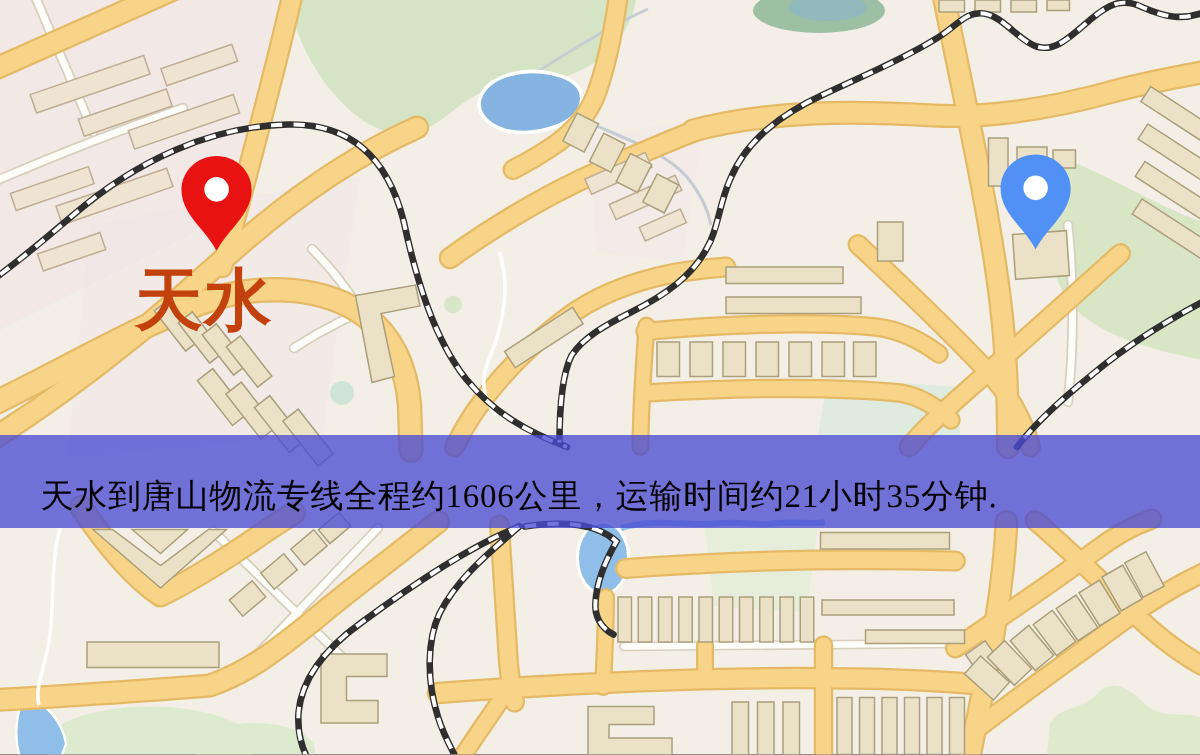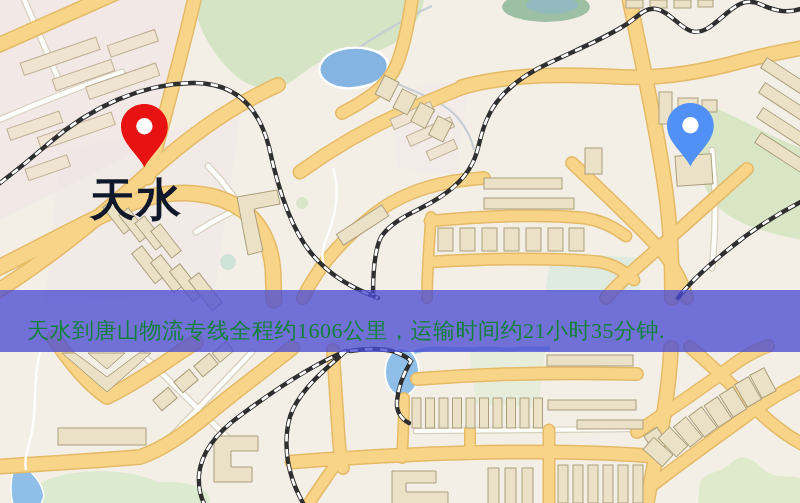--- a/index.html
+++ b/index.html
@@ -15,21 +15,21 @@
   .rail-base use{fill:none;stroke:#2f2f2f;stroke-width:4.4;stroke-linecap:round;}
   .rail-dash use{fill:none;stroke:#ffffff;stroke-width:2.6;stroke-dasharray:7.5 7.5;stroke-linecap:butt;}
   .bld{fill:#eae1c6;stroke:#ab9f7c;stroke-width:1;}
   .bldp{fill:#efe4d2;stroke:#bfae94;stroke-width:1;}
   .stream{fill:none;stroke:#c6ccd3;stroke-width:2;}
   .wstream{fill:none;stroke:#fdfdfd;stroke-width:2.4;}
 
   
   #route-banner{position:absolute;left:0;top:290px;width:800px;height:62px;
      display:flex;align-items:center;box-sizing:border-box;padding-left:27px;}
-  #route-banner span{color:#15803d;font-size:22px;letter-spacing:.5px;white-space:nowrap;
+  #route-banner span{color:#000000;font-size:22px;letter-spacing:.5px;white-space:nowrap;
      font-family:"Liberation Serif",serif;margin-top:19px;}
 
   
   .city-label{position:absolute;font-size:45px;font-weight:bold;line-height:1;
      letter-spacing:1px;font-family:"Liberation Serif",serif;}
   #origin-label{left:90px;top:178px;}
   #dest-label{left:643px;top:179px;}
 </style>
 </head>
 <body>
@@ -317,19 +317,19 @@
   <g transform="translate(121,104) scale(1.17)">
     <path d="M20,0 C9,0 0,8.6 0,19.3 C0,27.4 4.6,33.8 9.9,40.2 C13.5,44.6 17.5,49.2 20,54 C22.5,49.2 26.5,44.6 30.1,40.2 C35.4,33.8 40,27.4 40,19.3 C40,8.6 31,0 20,0 Z" fill="#e81212"></path>
     <circle cx="20" cy="19" r="7" fill="#ffffff"></circle>
   </g>
   <g transform="translate(667,103) scale(1.17)">
     <path d="M20,0 C9,0 0,8.6 0,19.3 C0,27.4 4.6,33.8 9.9,40.2 C13.5,44.6 17.5,49.2 20,54 C22.5,49.2 26.5,44.6 30.1,40.2 C35.4,33.8 40,27.4 40,19.3 C40,8.6 31,0 20,0 Z" fill="#5191f6"></path>
     <circle cx="20" cy="19" r="7" fill="#ffffff"></circle>
   </g>
 </svg>
 
-<div class="city-label" id="origin-label" style="color: #0f172a;">天水</div>
+<div class="city-label" id="origin-label" style="color: #c2410c;">天水</div>
 
 <div id="route-banner" style="background: rgba(74, 76, 210, 0.78);">
   <span>天水到唐山物流专线全程约1606公里，运输时间约21小时35分钟.</span>
 </div>
 
 </div>
 
 </body></html>

